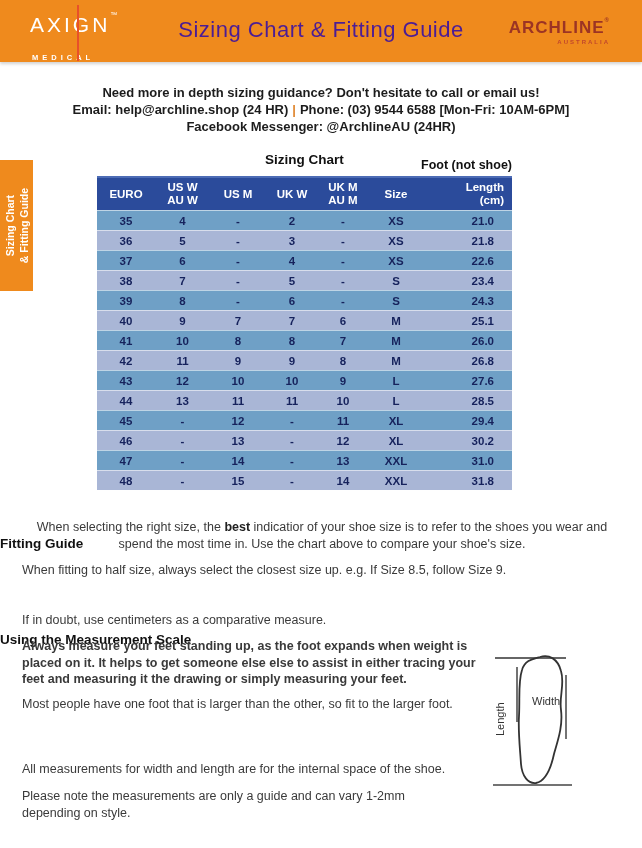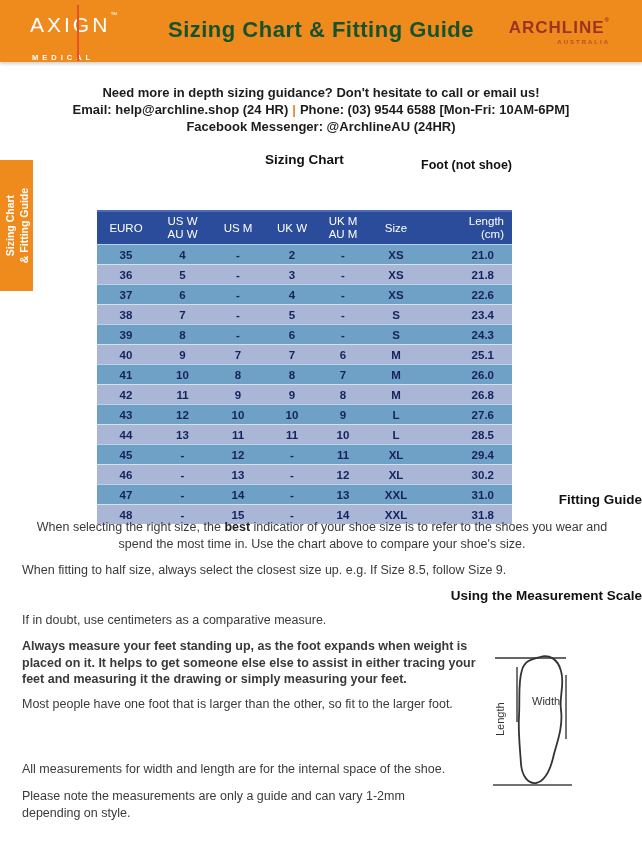--- a/index.html
+++ b/index.html
@@ -6,50 +6,50 @@
   html,body { background:#ffffff; }
   body { font-family:"Liberation Sans", sans-serif; width:642px; height:848px; position:relative; overflow:hidden; color:#333; }
 
   
   .topbar { position:absolute; top:0; left:0; width:642px; height:62px; background:#ef8a1d; box-shadow:0 2px 3px rgba(0,0,0,0.18); }
   .axign { position:absolute; left:30px; top:13px; color:#ffffff; }
   .axign-name { font-size:21px; letter-spacing:3px; font-weight:400; position:relative; }
   .axign-tm { font-size:7px; vertical-align:top; position:relative; top:-2px; }
   .axign-sub { font-size:7.5px; letter-spacing:4px; font-weight:700; margin-top:16px; padding-left:2px; }
   .axign-line { position:absolute; left:47px; top:-8px; width:2px; height:56px; background:#e8502a; }
-  .topbar-title { position:absolute; left:0; right:0; top:17px; text-align:center; color:#14532d; font-size:22px; font-weight:700; letter-spacing:0.5px; }
+  .topbar-title { position:absolute; left:0; right:0; top:17px; text-align:center; color:#4c1d95; font-size:22px; font-weight:400; letter-spacing:0.5px; }
   .archline { position:absolute; right:32px; top:18px; text-align:right; }
   .archline-name { color:#9c3424; font-size:17px; font-weight:700; letter-spacing:1px; }
   .archline-r { font-size:6px; vertical-align:top; position:relative; top:-1px; color:#9c3424; }
   .archline-sub { color:#c1472c; font-size:6px; letter-spacing:2px; font-weight:700; margin-top:1px; }
 
   
   .contact { position:absolute; top:84px; left:0; width:642px; text-align:center; font-weight:700; font-size:13px; color:#1c1c1c; line-height:17px; }
   .contact .sep { color:#e0862e; padding:0 4px; }
 
   
   .side-tab { position:absolute; left:0; top:160px; width:33px; height:131px; background:#ef8a1d; }
   .side-tab-rot { position:absolute; left:0; top:0; width:131px; height:33px; transform:rotate(-90deg) translateX(-131px); transform-origin:top left; text-align:center; color:#ffffff; font-weight:700; font-size:10.5px; line-height:14px; padding-top:3px; }
 
   
   .chart-title { position:absolute; top:152px; left:97px; width:415px; text-align:center; font-weight:700; font-size:13.5px; color:#111; }
   .foot-note { position:absolute; top:158px; left:97px; width:415px; text-align:right; font-weight:700; font-size:12.5px; color:#111; }
   .stable { position:absolute; top:176px; left:97px; width:415px; font-size:11.5px; }
-  .thead { display:grid; grid-template-columns:58px 55px 56px 52px 50px 56px 88px; background:#2b4b9b; color:#ffffff; font-weight:400; min-height:34px; align-items:center; border-top:2px solid #4d6cb5;margin-top:34px; }
+  .thead { display:grid; grid-template-columns:58px 55px 56px 52px 50px 56px 88px; background:#2b4b9b; color:#ffffff; font-weight:700; min-height:34px; align-items:center; border-top:2px solid #4d6cb5; }
   .thcell { text-align:center; line-height:13px; }
   .thcell.c6 { text-align:right; padding-right:8px; }
   .tbody { width:415px; }
   .trow { display:grid; grid-template-columns:58px 55px 56px 52px 50px 56px 88px; height:20px; align-items:center; color:#16225c; font-weight:700; border-top:1px solid rgba(255,255,255,0.55); }
   .trow:nth-child(odd) { background:#6fa0c6; }
   .trow:nth-child(even) { background:#a9b6d6; }
   .tcell { text-align:center; }
   .tcell.c6 { text-align:right; padding-right:18px; }
 
   
-  .h-center { position:absolute; left:0; width:642px; text-align:right; font-weight:700; font-size:13.5px; color:#111; }
+  .h-center { position:absolute; left:0; width:642px; text-align:left; font-weight:700; font-size:13.5px; color:#111;margin-top:44px; }
   .para { position:absolute; left:22px; font-size:12.5px; color:#3a3a3a; line-height:16.5px; }
   .para b { color:#222; }
 
   
   .foot-diagram { position:absolute; left:488px; top:648px; }
   .diag-width { font-family:"Liberation Sans", sans-serif; font-size:11px; fill:#333; }
   .diag-length { font-family:"Liberation Sans", sans-serif; font-size:11px; fill:#333; }
 </style>
 </head>
 <body>

